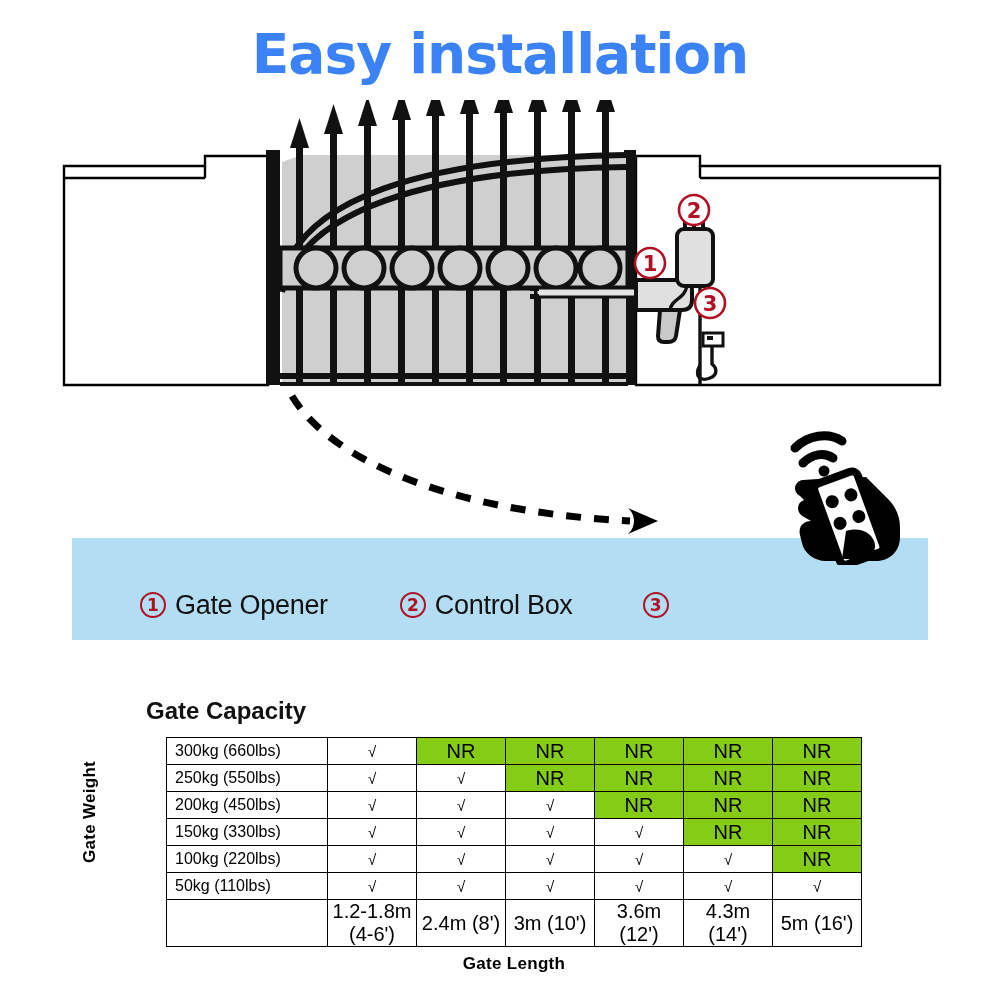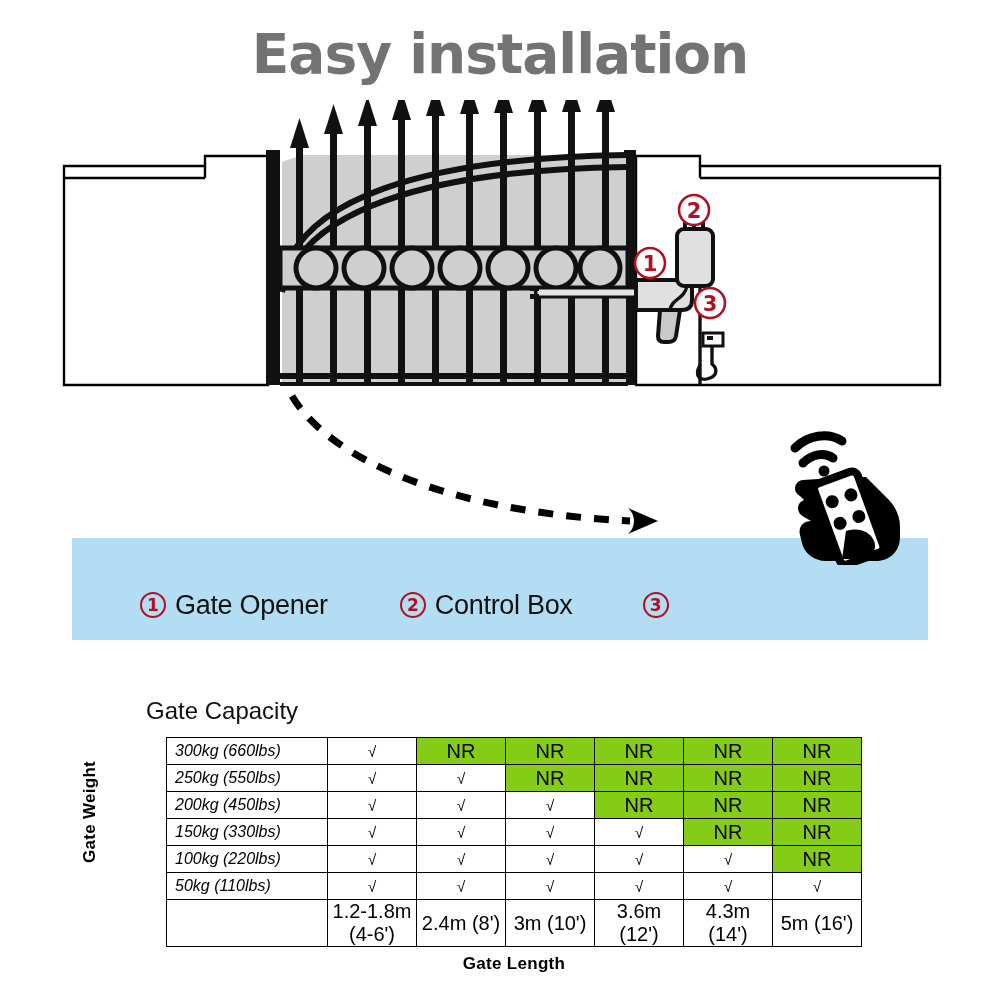--- a/index.html
+++ b/index.html
@@ -1,21 +1,21 @@
 <!DOCTYPE html>
 <html><head>
 <meta charset="utf-8">
 <style>
   html,body{margin:0;padding:0;background:#ffffff;}
   body{width:1000px;height:1000px;position:relative;font-family:"Liberation Sans",sans-serif;color:#000;overflow:hidden;}
 
   
   .title{
     position:absolute;left:0;top:22px;width:1000px;text-align:center;
-    font-size:55px;font-weight:bold;letter-spacing:-1px;color:#737373;
+    font-size:55px;font-weight:bold;letter-spacing:-1px;color:#3b82f6;
     font-family:"DejaVu Sans",sans-serif;
   }
 
   
   #illustration{position:absolute;left:0;top:100px;width:1000px;height:440px;}
   #illustration svg{display:block;}
 
   
   .legend-band{
     position:absolute;left:72px;top:538px;width:856px;height:102px;
@@ -39,21 +39,21 @@
   .legend-label{
     font-size:27px;color:#111;white-space:nowrap;
     font-family:Liberation Sans, sans-serif;letter-spacing:-.3px;
   }
 
   
   .remote-icon{position:absolute;left:770px;top:425px;width:170px;height:140px;}
 
   
   .capacity-heading{
-    position:absolute;left:146px;top:697px;font-size:24px;font-weight:normal;
+    position:absolute;left:146px;top:697px;font-size:24px;font-weight:bold;
     color:#111;font-family:"Liberation Sans",sans-serif;
   }
   .axis-weight{
     position:absolute;left:100px;top:770px;width:160px;height:24px;
     transform:rotate(-90deg);transform-origin:left top;
     font-size:17px;font-weight:bold;text-align:center;
     letter-spacing:.3px;
   }
   .axis-weight span{display:block;transform:translateY(-100%) translateX(-122px);}
   .axis-length{
@@ -64,21 +64,20 @@
     position:absolute;left:166px;top:737px;width:696px;
     border-collapse:collapse;table-layout:fixed;
   }
   table.capacity td{
     border:1.6px solid #000;height:26px;text-align:center;
     font-size:15.5px;color:#000;padding:0;
   }
   table.capacity td.rowhead{
     text-align:left;padding-left:8px;width:152px;font-size:16px;
     white-space:nowrap;
-    font-style:italic;
   }
   table.capacity td.nr{background:#84cc16;font-size:20px;}
   table.capacity td.ok{background:#ffffff;font-size:15px;}
   table.capacity tr.lengths td{font-size:20px;height:27px;}
   table.capacity tr.lengths td.rowhead{background:#fff;}
 </style>
 </head>
 <body>
 
 <div class="title">Easy installation</div>

